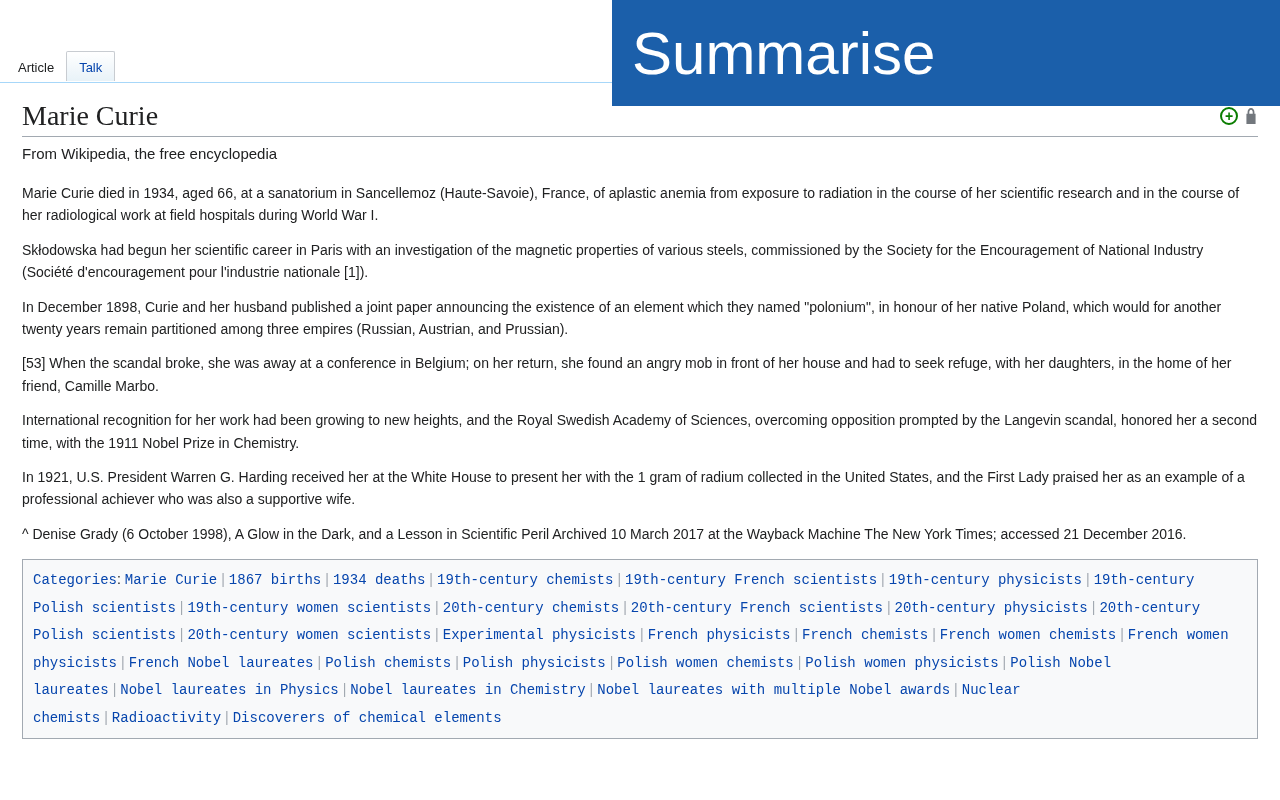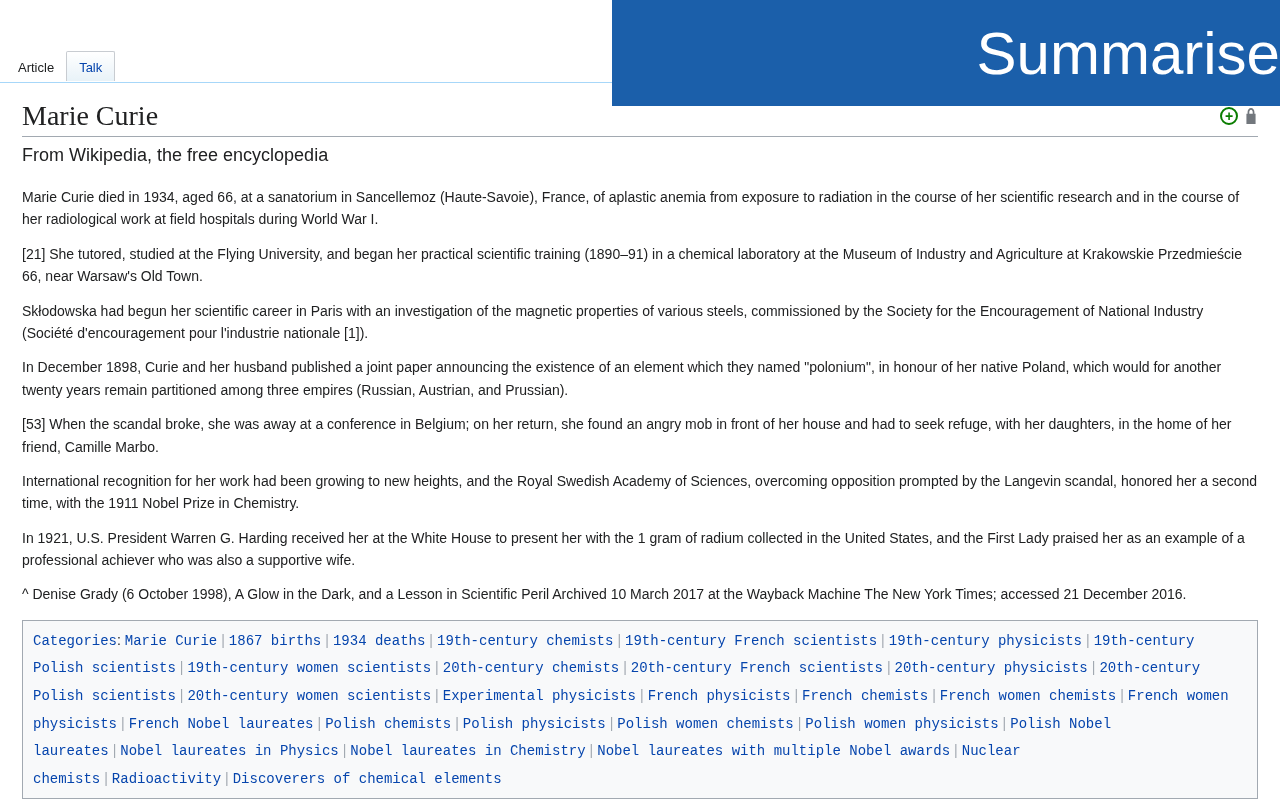--- a/index.html
+++ b/index.html
@@ -53,21 +53,20 @@
     right: 0;
     height: 106px;
     background: #1b5faa;
     color: #fff;
     font-family: "Segoe UI", Arial, sans-serif;
     font-weight: 300;
     font-size: 60px;
     padding-left: 20px;
     display: flex;
     align-items: center;
-    justify-content: flex-end;
   }
   .content {
     position: absolute;
     top: 100px;
     left: 22px;
     right: 22px;
     bottom: 0;
     overflow: hidden;
   }
   h1.page-title {
@@ -95,21 +94,21 @@
     color: #0a7d00;
     font-weight: bold;
     font-size: 14px;
     font-family: sans-serif;
   }
   .icon-lock {
     width: 14px; height: 16px;
     color: #72777d;
   }
   .subtitle {
-    font-size: 18px;
+    font-size: 15px;
     color: #202122;
     margin-bottom: 20px;
   }
   .para {
     font-size: 14px;
     line-height: 1.6;
     margin-bottom: 12px;
   }
   .categories-box {
     border: 1px solid #a2a9b1;
@@ -153,21 +152,20 @@
       <span class="icon-listen">+</span>
       <svg class="icon-lock" viewBox="0 0 12 14">
         <path fill="#72777d" d="M9 5V3.5C9 1.6 7.7 0 6 0S3 1.6 3 3.5V5H2v9h8V5H9zM4.5 3.5C4.5 2.4 5.2 1.5 6 1.5s1.5.9 1.5 2V5h-3V3.5z"></path>
       </svg>
     </span>
   </h1>
   <div class="subtitle">From Wikipedia, the free encyclopedia</div>
 
   <div id="paras">
       <div class="para">Marie Curie died in 1934, aged 66, at a sanatorium in Sancellemoz (Haute-Savoie), France, of aplastic anemia from exposure to radiation in the course of her scientific research and in the course of her radiological work at field hospitals during World War I.</div>
-      <div class="para">[21] She tutored, studied at the Flying University, and began her practical scientific training (1890–91) in a chemical laboratory at the Museum of Industry and Agriculture at Krakowskie Przedmieście 66, near Warsaw's Old Town.</div>
       <div class="para">Skłodowska had begun her scientific career in Paris with an investigation of the magnetic properties of various steels, commissioned by the Society for the Encouragement of National Industry (Société d'encouragement pour l'industrie nationale [1]).</div>
       <div class="para">In December 1898, Curie and her husband published a joint paper announcing the existence of an element which they named "polonium", in honour of her native Poland, which would for another twenty years remain partitioned among three empires (Russian, Austrian, and Prussian).</div>
       <div class="para">[53] When the scandal broke, she was away at a conference in Belgium; on her return, she found an angry mob in front of her house and had to seek refuge, with her daughters, in the home of her friend, Camille Marbo.</div>
       <div class="para">International recognition for her work had been growing to new heights, and the Royal Swedish Academy of Sciences, overcoming opposition prompted by the Langevin scandal, honored her a second time, with the 1911 Nobel Prize in Chemistry.</div>
       <div class="para">In 1921, U.S. President Warren G. Harding received her at the White House to present her with the 1 gram of radium collected in the United States, and the First Lady praised her as an example of a professional achiever who was also a supportive wife.</div>
       <div class="para">^ Denise Grady (6 October 1998), A Glow in the Dark, and a Lesson in Scientific Peril Archived 10 March 2017 at the Wayback Machine The New York Times; accessed 21 December 2016.</div>
     </div>
 
   <div class="categories-box">
     <span class="cat-label"><a>Categories</a>: </span><span id="cats"><a>Marie Curie</a><span class="cat-sep">|</span><a>1867 births</a><span class="cat-sep">|</span><a>1934 deaths</a><span class="cat-sep">|</span><a>19th-century chemists</a><span class="cat-sep">|</span><a>19th-century French scientists</a><span class="cat-sep">|</span><a>19th-century physicists</a><span class="cat-sep">|</span><a>19th-century Polish scientists</a><span class="cat-sep">|</span><a>19th-century women scientists</a><span class="cat-sep">|</span><a>20th-century chemists</a><span class="cat-sep">|</span><a>20th-century French scientists</a><span class="cat-sep">|</span><a>20th-century physicists</a><span class="cat-sep">|</span><a>20th-century Polish scientists</a><span class="cat-sep">|</span><a>20th-century women scientists</a><span class="cat-sep">|</span><a>Experimental physicists</a><span class="cat-sep">|</span><a>French physicists</a><span class="cat-sep">|</span><a>French chemists</a><span class="cat-sep">|</span><a>French women chemists</a><span class="cat-sep">|</span><a>French women physicists</a><span class="cat-sep">|</span><a>French Nobel laureates</a><span class="cat-sep">|</span><a>Polish chemists</a><span class="cat-sep">|</span><a>Polish physicists</a><span class="cat-sep">|</span><a>Polish women chemists</a><span class="cat-sep">|</span><a>Polish women physicists</a><span class="cat-sep">|</span><a>Polish Nobel laureates</a><span class="cat-sep">|</span><a>Nobel laureates in Physics</a><span class="cat-sep">|</span><a>Nobel laureates in Chemistry</a><span class="cat-sep">|</span><a>Nobel laureates with multiple Nobel awards</a><span class="cat-sep">|</span><a>Nuclear chemists</a><span class="cat-sep">|</span><a>Radioactivity</a><span class="cat-sep">|</span><a>Discoverers of chemical elements</a></span>

